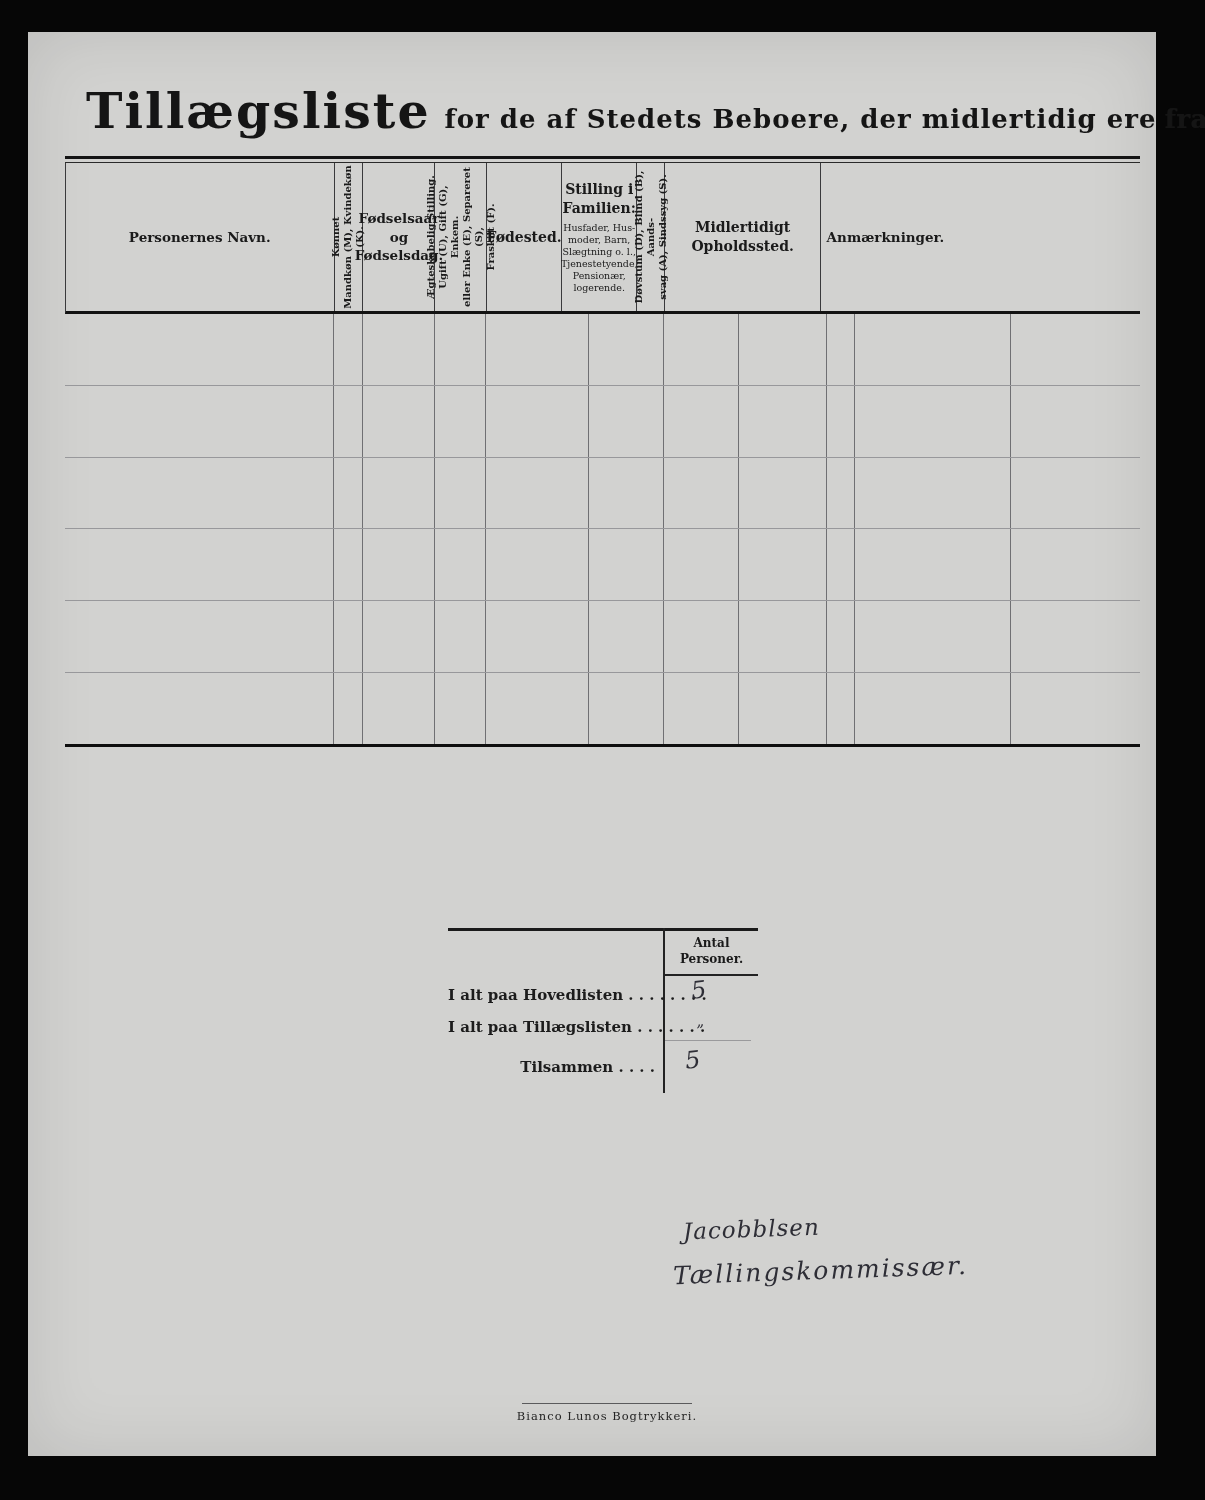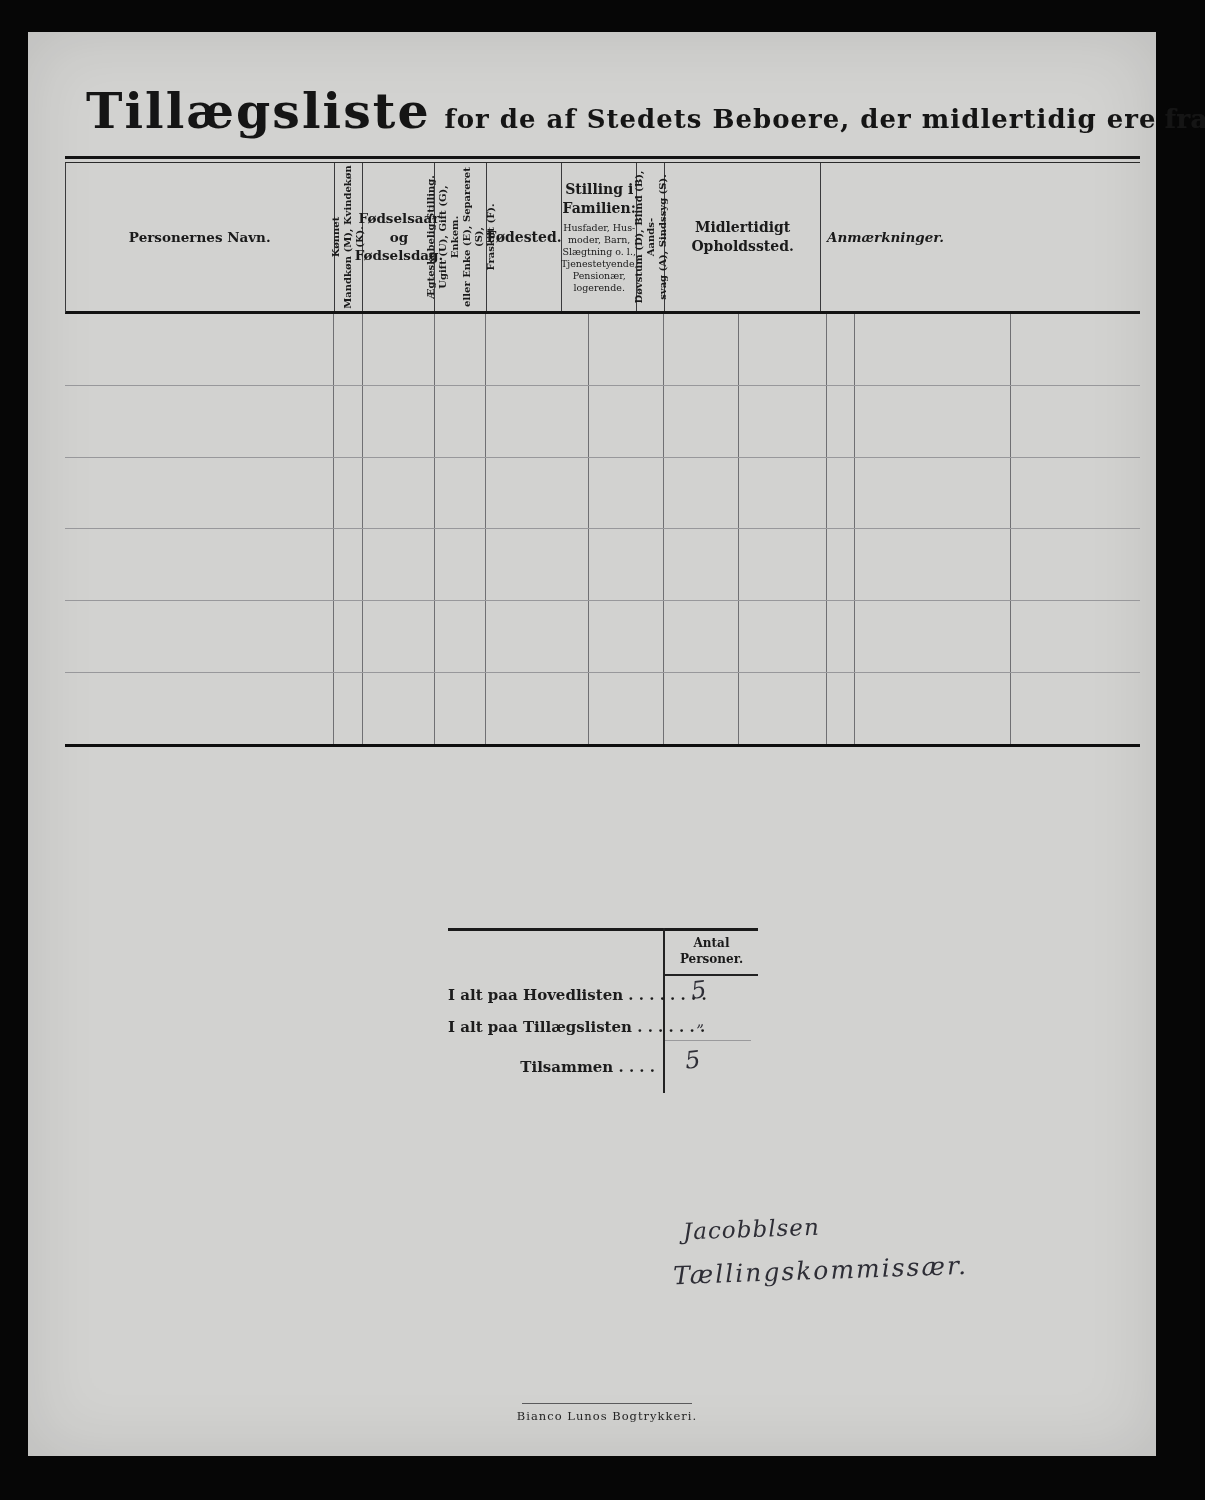--- a/index.html
+++ b/index.html
@@ -26,21 +26,21 @@
   .dbl-l2{height:1px;background:#2a2a2a;}
   .thead{
     display:flex;height:148px;border-bottom:3px solid #121212;
     border-left:1px solid #3a3a3c;
   }
   .hcell{
     position:relative;box-sizing:border-box;border-right:1px solid #3a3a3c;
     display:flex;flex-direction:column;align-items:center;justify-content:center;
     color:#1a1a1a;text-align:center;
   }
-  .hcell:last-child{border-right:none;font-style:italic;}
+  .hcell:last-child{border-right:none;}
   .pre{white-space:pre-line;}
   .h-big{font-weight:bold;font-size:14px;line-height:1.35;}
   .h-med{font-weight:bold;font-size:13.5px;line-height:1.4;}
   .h-sub{font-weight:normal;font-size:9.5px;line-height:1.25;margin-top:4px;}
   .rot{
     position:absolute;left:50%;top:50%;width:146px;
     transform:translate(-50%,-50%) rotate(-90deg);
     font-weight:bold;font-size:10px;line-height:1.2;text-align:center;white-space:pre-line;
   }
   .c1{width:25.0%;}.c2{width:2.7%;}.c3{width:6.7%;}.c4{width:4.8%;}

